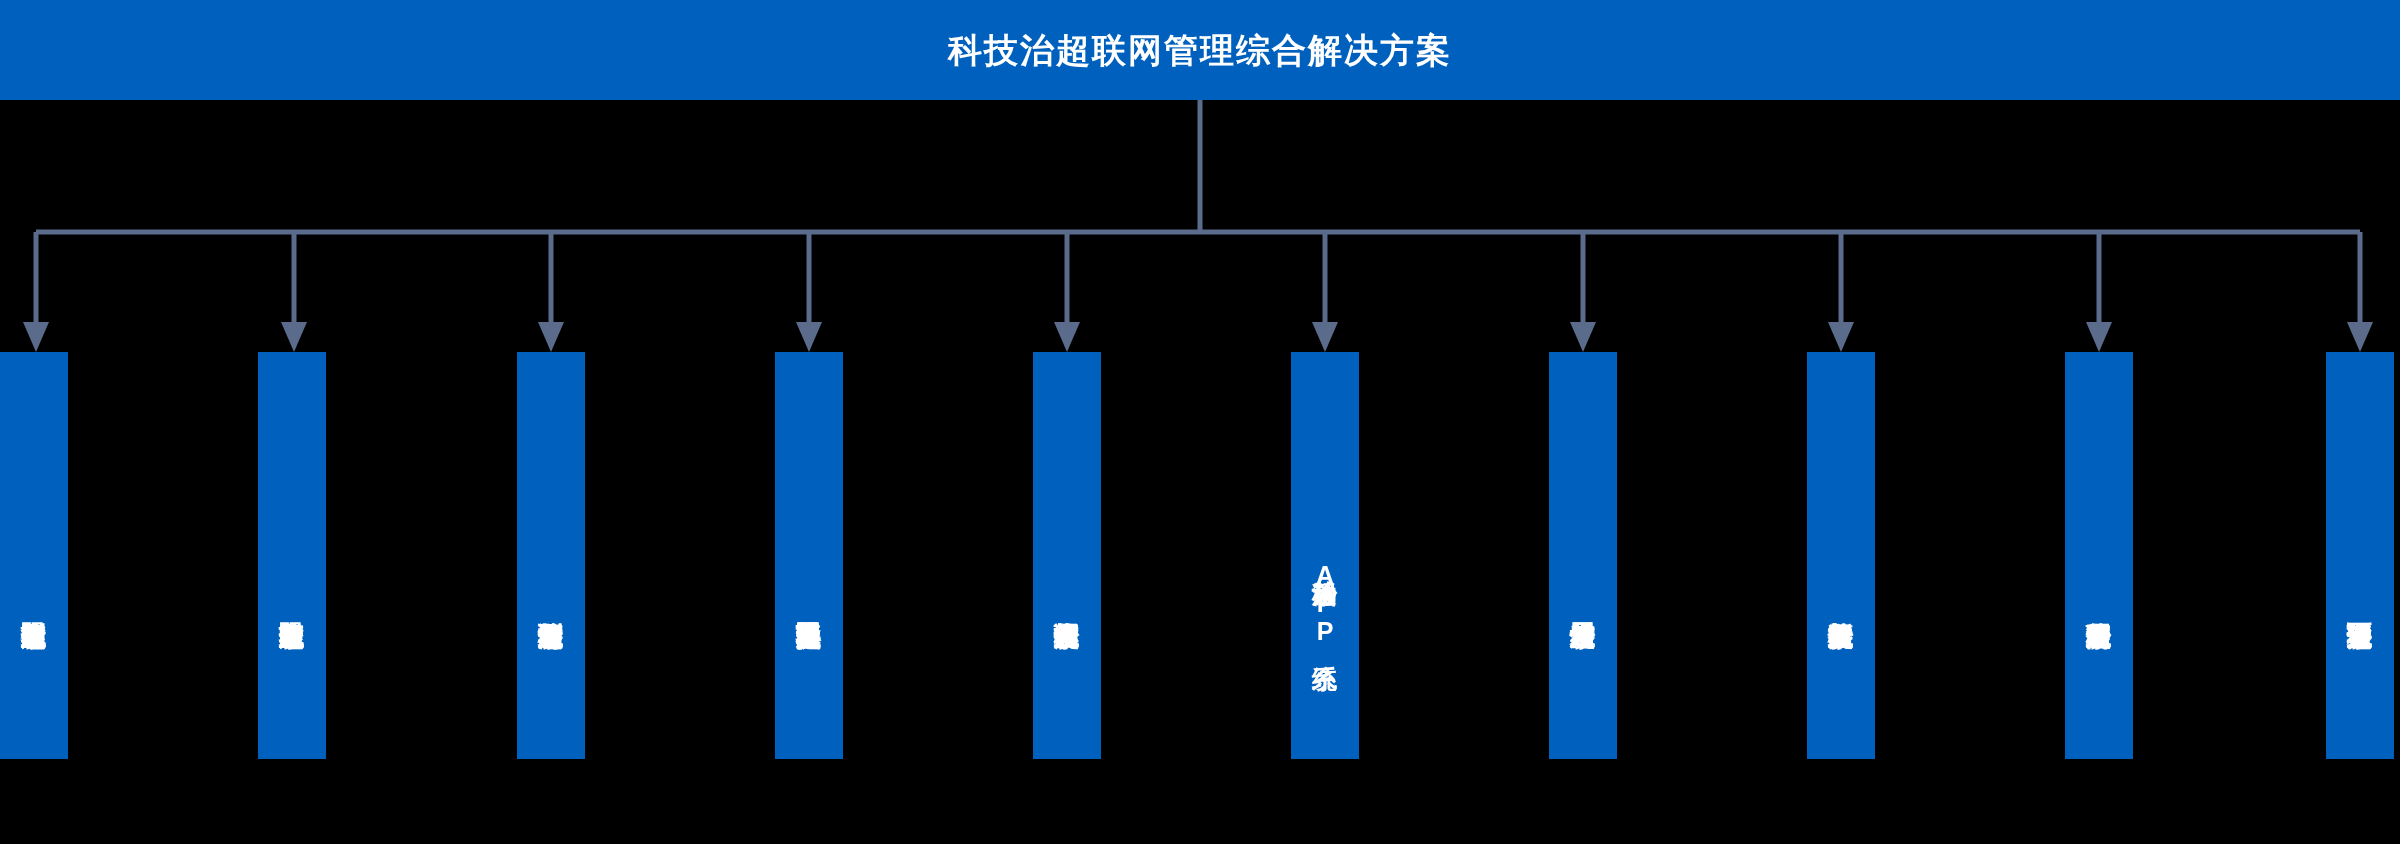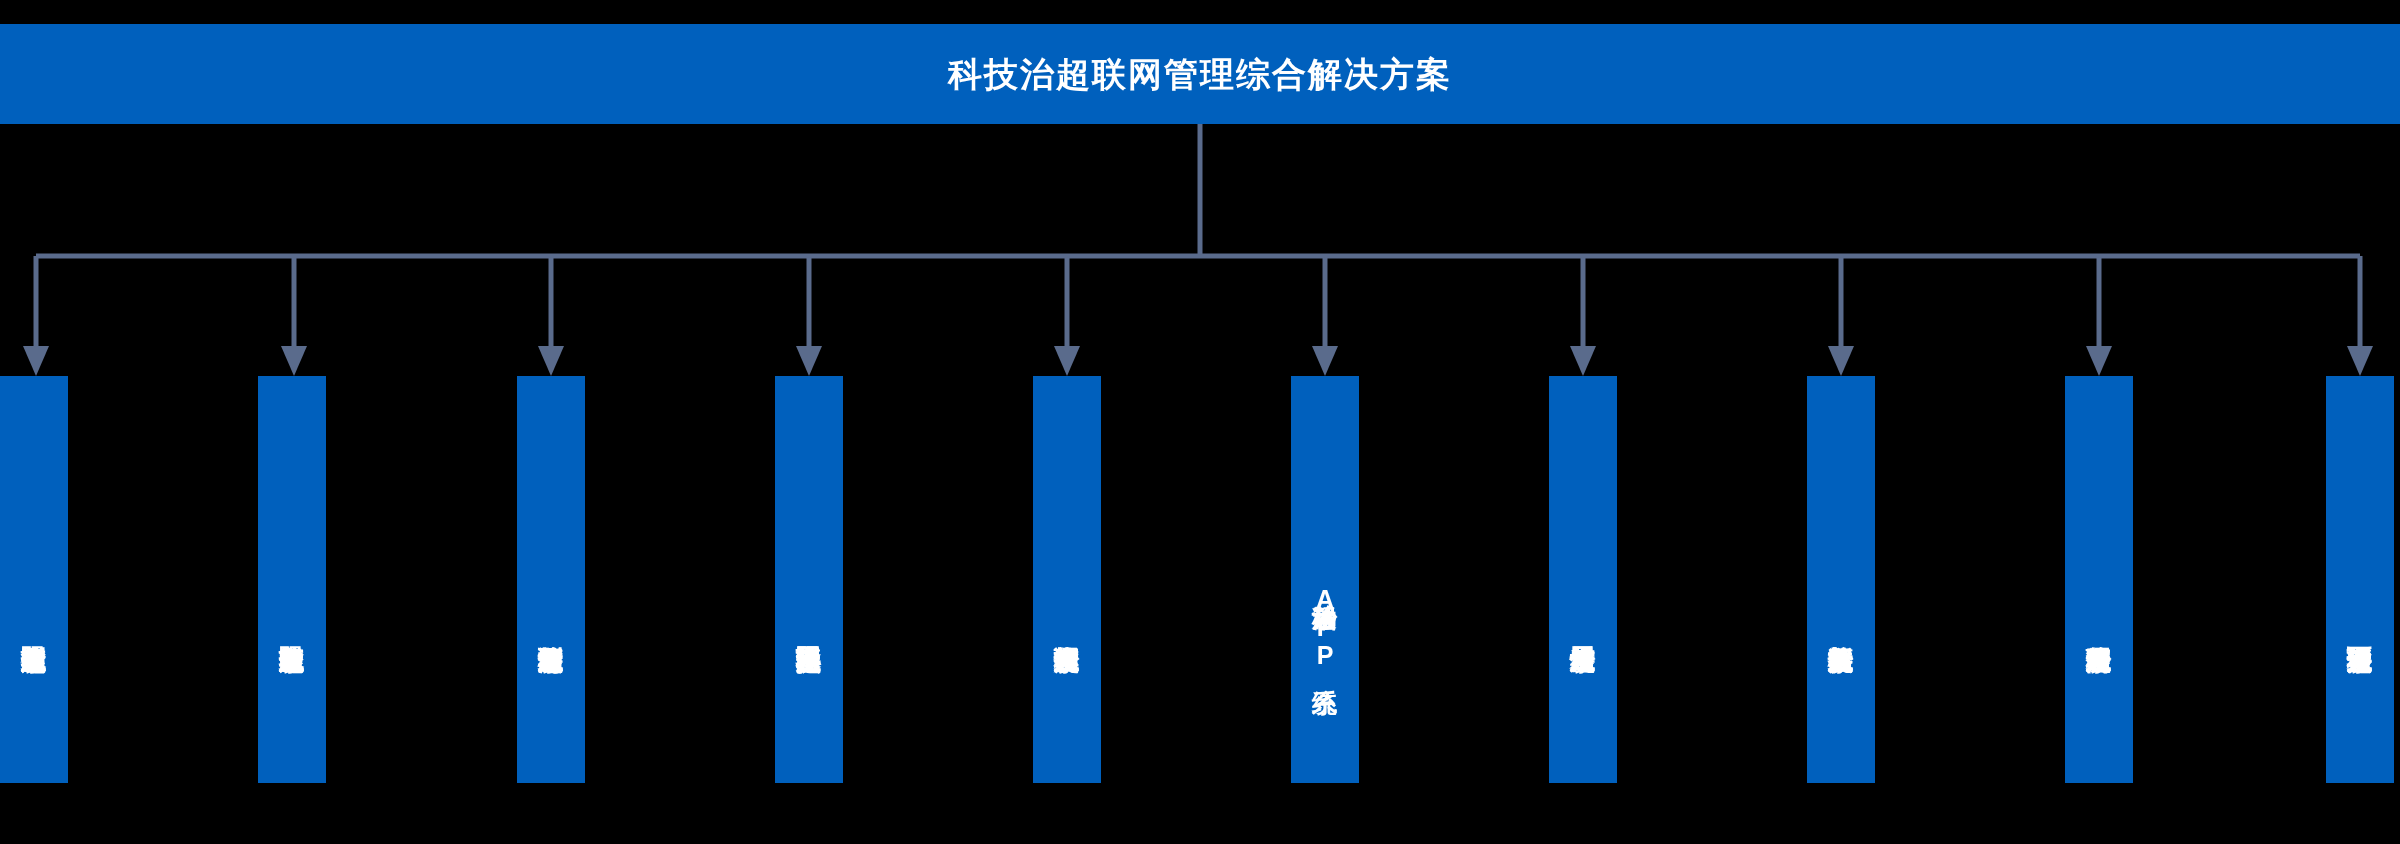--- a/index.html
+++ b/index.html
@@ -9,21 +9,20 @@
   }
   body {
     font-family: "Liberation Sans", "DejaVu Sans", sans-serif;
   }
   #canvas {
     position: relative;
     width: 2400px;
     height: 759px;
     background: #000000;
     overflow: hidden;
-    margin-top: 24px;
   }
 
   
   #title-bar {
     position: absolute;
     left: 0;
     top: 0;
     width: 2400px;
     height: 100px;
     background: #0060bd;

